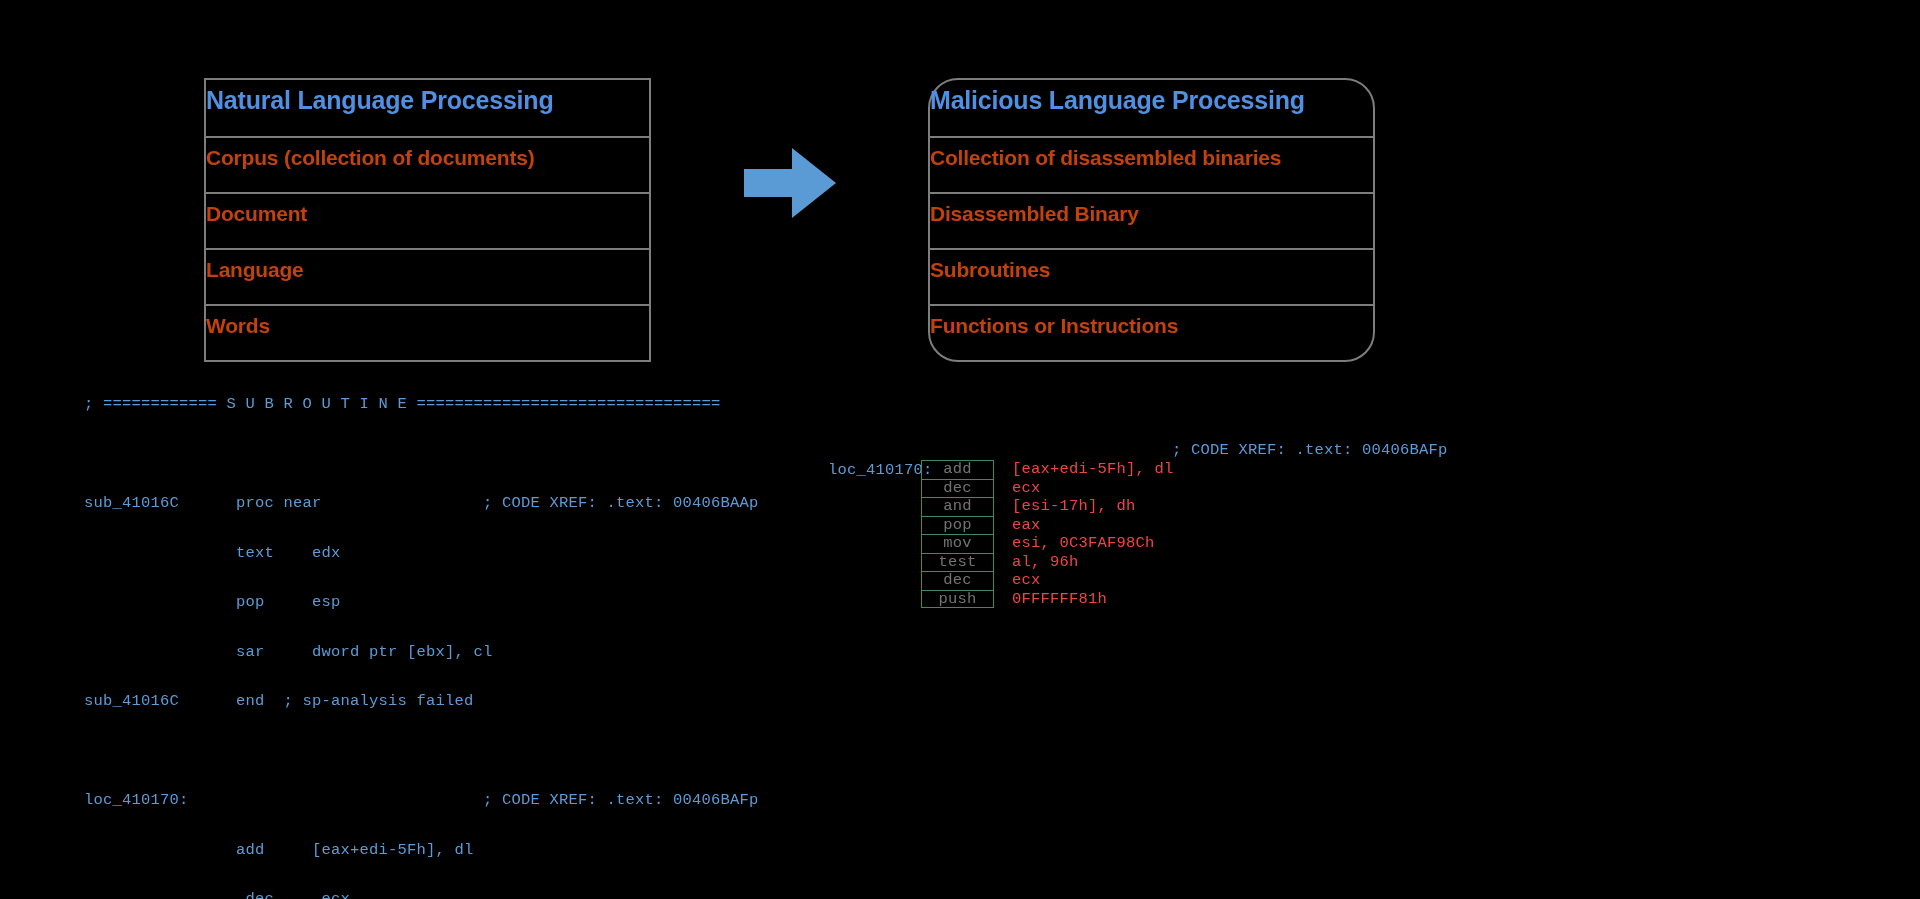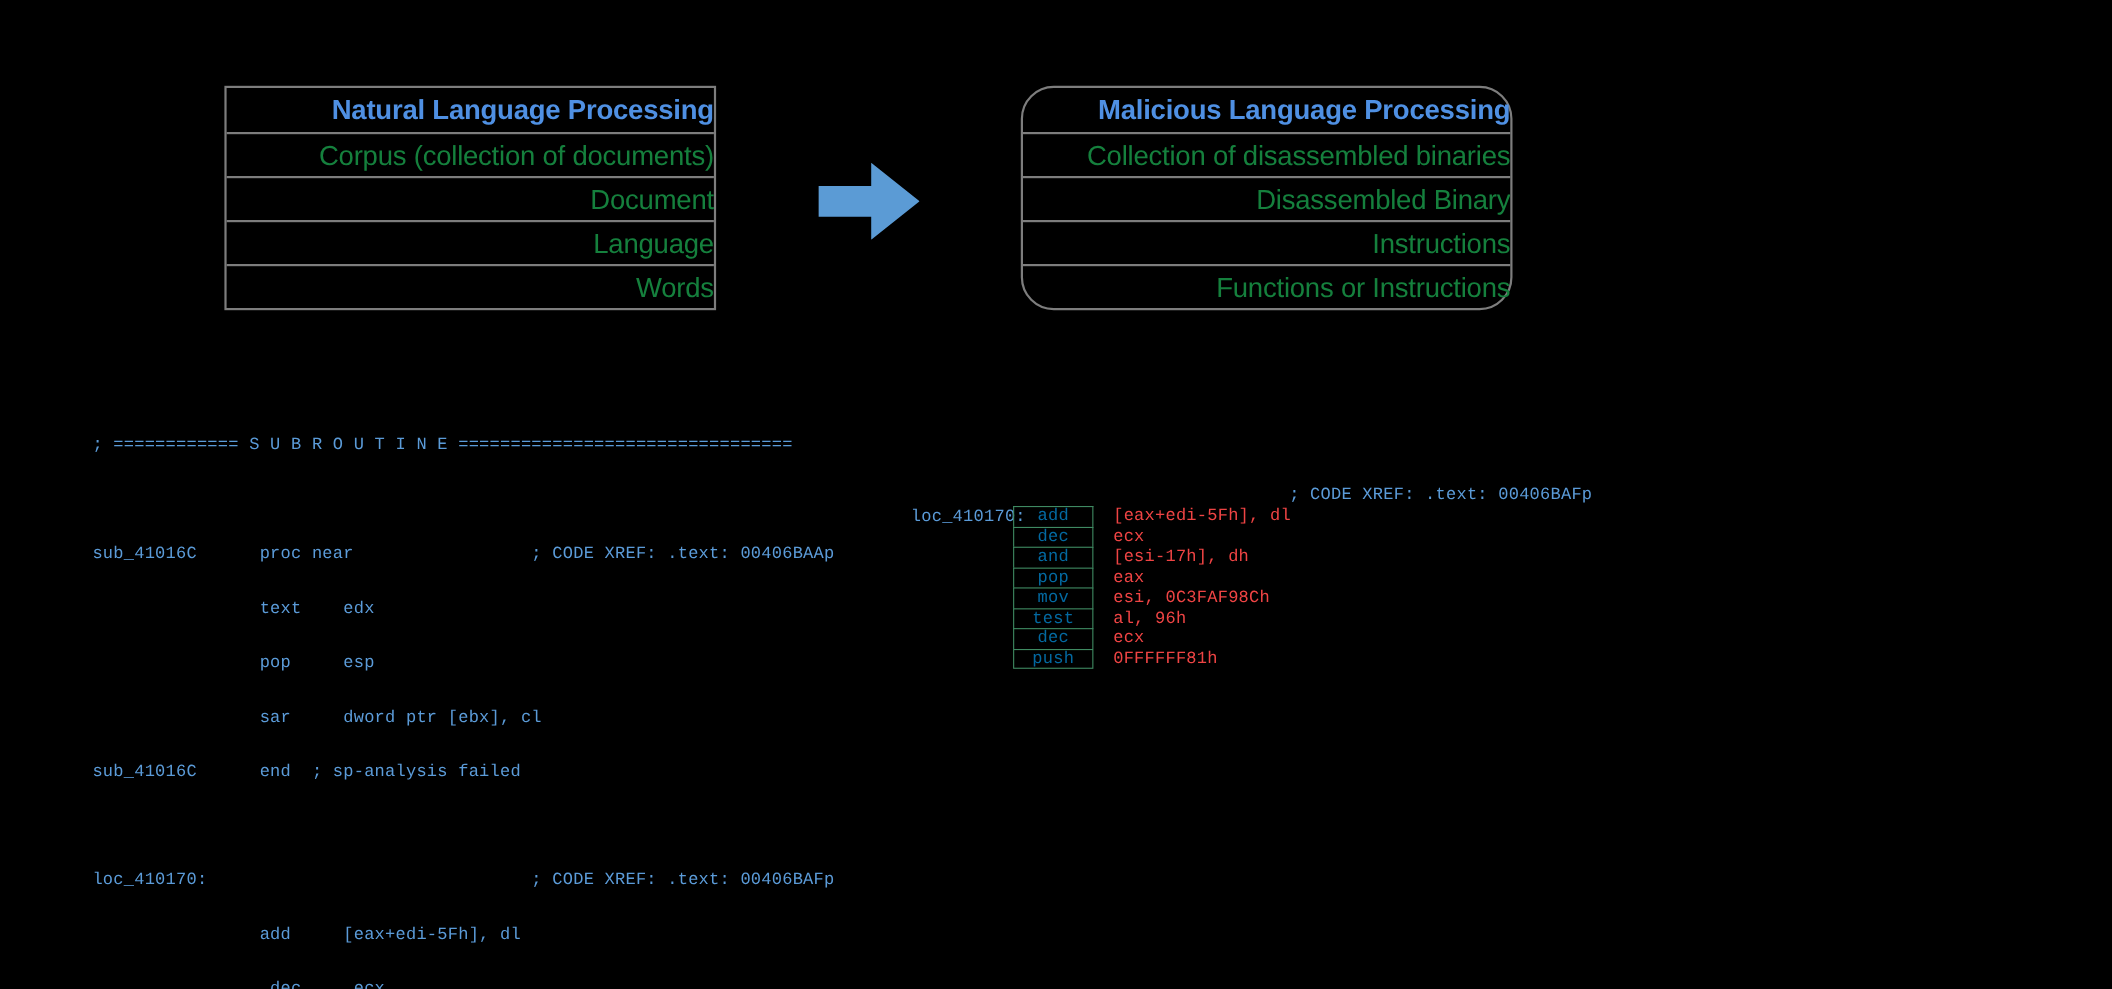--- a/index.html
+++ b/index.html
@@ -22,39 +22,39 @@
     position: absolute;
     border: 2px solid #7d7d7d;
     box-sizing: border-box;
     background: #000;
   }
   #nlp-table  { left: 204px; top: 78px; width: 447px; }
   #mlp-table  { left: 928px; top: 78px; width: 447px; border-radius: 30px; }
 
   .analogy-table .row {
     box-sizing: border-box;
-    height: 40px;
+    height: 56px;
     line-height: 40px;
-    text-align: right;
+    text-align: left;
     white-space: nowrap;
     overflow: hidden;
   }
   .analogy-table .row + .row {
     border-top: 2px solid #7d7d7d;
   }
   .analogy-table .row.header {
     color: #4f90e3;
     font-weight: bold;
     font-size: 25px;
     letter-spacing: -0.2px;
   }
   .analogy-table .row.item {
-    color: #15803d;
-    font-weight: normal;
-    font-size: 25px;
+    color: #c2410c;
+    font-weight: bold;
+    font-size: 21px;
     letter-spacing: -0.2px;
   }
 
   
   #transform-arrow {
     position: absolute;
     left: 744px;
     top: 148px;
     width: 92px;
     height: 70px;
@@ -109,21 +109,21 @@
     height: 18.5px;
   }
   .token-box {
     width: 73px;
     height: 18.5px;
     box-sizing: border-box;
     border: 1px solid #3f8a62;
     border-bottom: none;
     text-align: center;
     line-height: 17px;
-    color: #0369a1;
+    color: #737373;
   }
   .token-row:last-child .token-box {
     border-bottom: 1px solid #3f8a62;
   }
   .token-operand {
     margin-left: 18px;
     white-space: pre;
     line-height: 18.5px;
     color: #ef4444;
   }
@@ -140,21 +140,21 @@
 </div>
 
 <svg id="transform-arrow" viewBox="0 0 92 70">
   <polygon points="0,21 48,21 48,0 92,35 48,70 48,49 0,49" fill="#5b9bd5"></polygon>
 </svg>
 
 <div class="analogy-table" id="mlp-table">
   <div class="row header">Malicious Language Processing</div>
   <div class="row item">Collection of disassembled binaries</div>
   <div class="row item">Disassembled Binary</div>
-  <div class="row item">Instructions</div>
+  <div class="row item">Subroutines</div>
   <div class="row item">Functions or Instructions</div>
 </div>
 
 <div class="code-block" id="raw-disassembly">
   <div class="code-line">; ============ S U B R O U T I N E ================================</div>
   <div class="code-line blank"></div>
   <div class="code-line">sub_41016C      proc near                 ; CODE XREF: .text: 00406BAAp</div>
   <div class="code-line">                text    edx</div>
   <div class="code-line">                pop     esp</div>
   <div class="code-line">                sar     dword ptr [ebx], cl</div>

